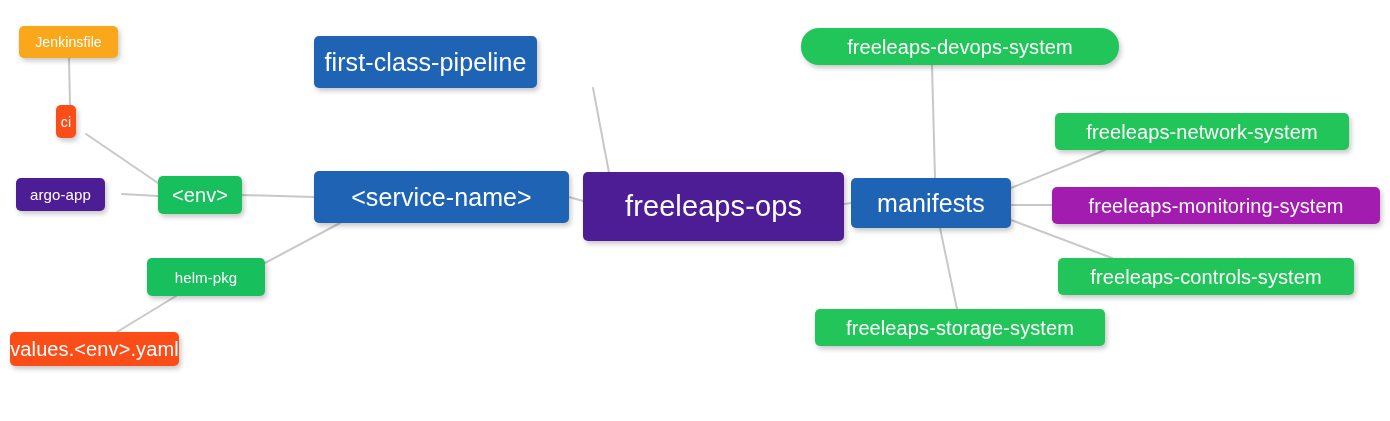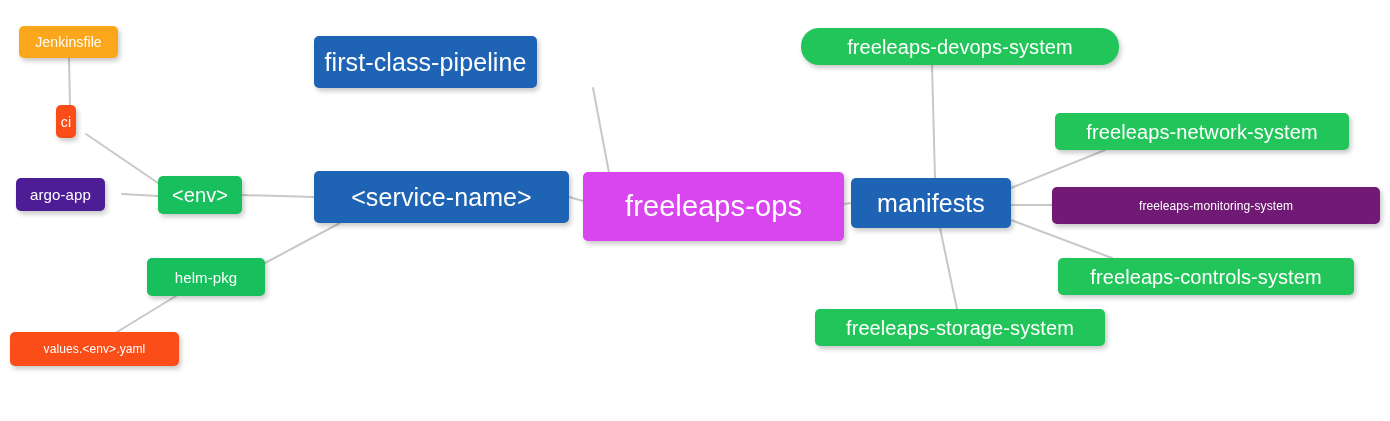--- a/index.html
+++ b/index.html
@@ -56,21 +56,21 @@
       <line x1="158" y1="196" x2="122" y2="194" stroke="#c8c8c8" stroke-width="2" stroke-linecap="round"></line>
       <line x1="70" y1="105" x2="69" y2="58" stroke="#c8c8c8" stroke-width="2" stroke-linecap="round"></line>
       <line x1="176" y1="296" x2="117" y2="332" stroke="#c8c8c8" stroke-width="2" stroke-linecap="round"></line>
       <line x1="935" y1="178" x2="932" y2="65" stroke="#c8c8c8" stroke-width="2" stroke-linecap="round"></line>
       <line x1="1011" y1="188" x2="1105" y2="150" stroke="#c8c8c8" stroke-width="2" stroke-linecap="round"></line>
       <line x1="1011" y1="205" x2="1052" y2="205" stroke="#c8c8c8" stroke-width="2" stroke-linecap="round"></line>
       <line x1="1011" y1="220" x2="1112" y2="258" stroke="#c8c8c8" stroke-width="2" stroke-linecap="round"></line>
       <line x1="940" y1="228" x2="957" y2="309" stroke="#c8c8c8" stroke-width="2" stroke-linecap="round"></line>
     </svg>
   <div id="nodes">
-      <div class="node" style="left: 583px; top: 172px; width: 261px; height: 69px; background: #d946ef; font-size: 29px;">
+      <div class="node" style="left: 583px; top: 172px; width: 261px; height: 69px; background: #4c1d95; font-size: 29px;">
         <span>freeleaps-ops</span>
       </div>
       <div class="node" style="left: 314px; top: 171px; width: 255px; height: 52px; background: rgb(31, 99, 180); font-size: 25px;">
         <span>&lt;service-name&gt;</span>
       </div>
       <div class="node" style="left: 314px; top: 36px; width: 223px; height: 52px; background: rgb(31, 99, 180); font-size: 25px;">
         <span>first-class-pipeline</span>
       </div>
       <div class="node" style="left: 851px; top: 178px; width: 160px; height: 50px; background: rgb(31, 99, 180); font-size: 25px;">
         <span>manifests</span>
@@ -83,30 +83,30 @@
       </div>
       <div class="node" style="left: 19px; top: 26px; width: 99px; height: 32px; background: rgb(251, 167, 27); font-size: 14px;">
         <span>Jenkinsfile</span>
       </div>
       <div class="node" style="left: 56px; top: 105px; width: 20px; height: 33px; background: rgb(251, 77, 24); font-size: 14px;">
         <span>ci</span>
       </div>
       <div class="node" style="left: 16px; top: 178px; width: 89px; height: 33px; background: #4c1d95; font-size: 15px;">
         <span>argo-app</span>
       </div>
-      <div class="node" style="left: 10px; top: 332px; width: 169px; height: 34px; background: rgb(251, 77, 24); font-size: 12px;">
+      <div class="node" style="left: 10px; top: 332px; width: 169px; height: 34px; background: rgb(251, 77, 24); font-size: 20px;">
         <span>values.&lt;env&gt;.yaml</span>
       </div>
       <div class="node" style="left: 801px; top: 28px; width: 318px; height: 37px; background: rgb(34, 197, 90); font-size: 20px; border-radius: 18px;">
         <span>freeleaps-devops-system</span>
       </div>
       <div class="node" style="left: 1055px; top: 113px; width: 294px; height: 37px; background: rgb(34, 197, 90); font-size: 20px;">
         <span>freeleaps-network-system</span>
       </div>
-      <div class="node" style="left: 1052px; top: 187px; width: 328px; height: 37px; background: #701a75; font-size: 12px;">
+      <div class="node" style="left: 1052px; top: 187px; width: 328px; height: 37px; background: #a21caf; font-size: 20px;">
         <span>freeleaps-monitoring-system</span>
       </div>
       <div class="node" style="left: 1058px; top: 258px; width: 296px; height: 37px; background: rgb(34, 197, 90); font-size: 20px;">
         <span>freeleaps-controls-system</span>
       </div>
       <div class="node" style="left: 815px; top: 309px; width: 290px; height: 37px; background: rgb(34, 197, 90); font-size: 20px;">
         <span>freeleaps-storage-system</span>
       </div>
     </div>
 </div>

